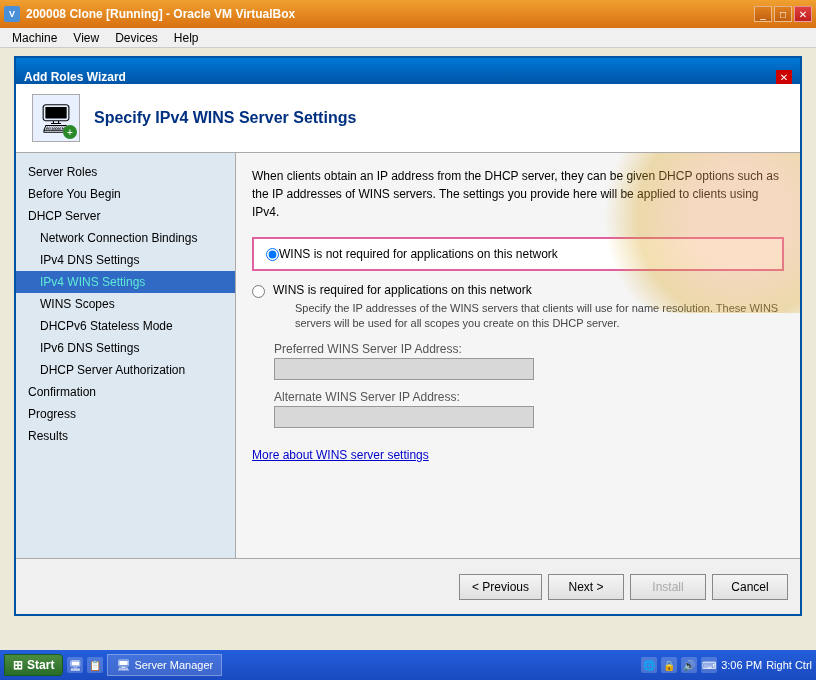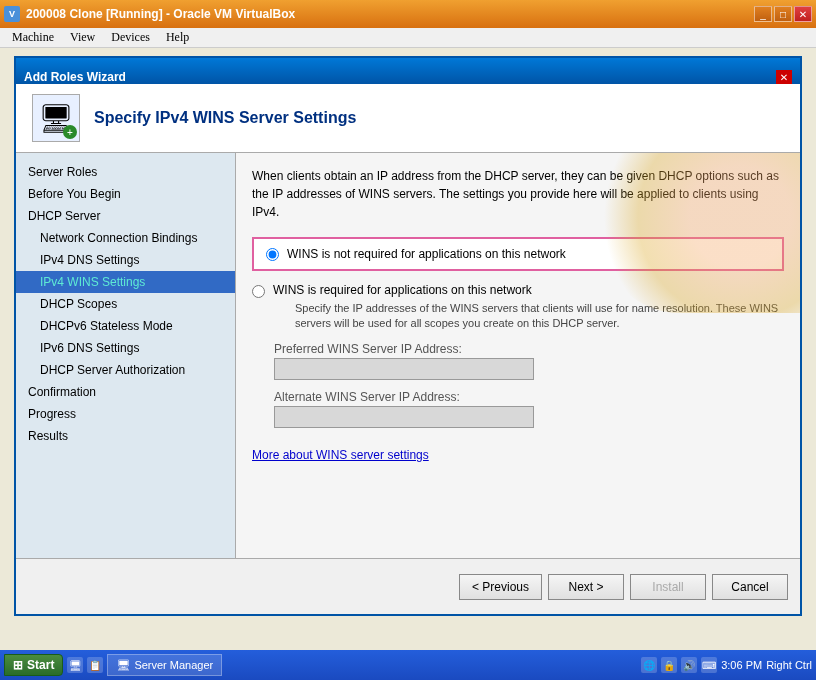--- a/index.html
+++ b/index.html
@@ -35,21 +35,20 @@
       background: #f0f0f0;
       display: flex;
       align-items: center;
       padding: 0 4px;
       border-bottom: 1px solid #ccc;
       font-size: 12px;
     }
     .menu-item {
       padding: 2px 8px;
       cursor: pointer;
-      font-family: Liberation Serif, serif;
     }
 
     
     .vbox-window {
       height: calc(680px - 28px - 20px - 30px);
       background: #ece9d8;
       position: relative;
       overflow: hidden;
     }
 
@@ -154,21 +153,20 @@
     }
 
     
     .radio-option-box {
       border: 2px solid #e060a0;
       background: white;
       padding: 8px 12px;
       margin-bottom: 12px;
       display: flex;
       align-items: center;
-      gap: 8px;
     }
     .radio-option {
       margin-bottom: 10px;
       display: flex;
       align-items: flex-start;
       gap: 8px;
     }
     .radio-option input[type="radio"] {
       margin-top: 2px; flex-shrink: 0;
     }
@@ -322,21 +320,21 @@
 
     <div class="dialog-body">
 
       <div class="sidebar">
         <div class="sidebar-item">Server Roles</div>
         <div class="sidebar-item">Before You Begin</div>
         <div class="sidebar-item">DHCP Server</div>
         <div class="sidebar-item sub">Network Connection Bindings</div>
         <div class="sidebar-item sub">IPv4 DNS Settings</div>
         <div class="sidebar-item sub active">IPv4 WINS Settings</div>
-        <div class="sidebar-item sub">DHCP Scopes</div>
+        <div class="sidebar-item sub">WINS Scopes</div>
         <div class="sidebar-item sub">DHCPv6 Stateless Mode</div>
         <div class="sidebar-item sub">IPv6 DNS Settings</div>
         <div class="sidebar-item sub">DHCP Server Authorization</div>
         <div class="sidebar-item">Confirmation</div>
         <div class="sidebar-item">Progress</div>
         <div class="sidebar-item">Results</div>
       </div>
 
       <div class="content-area">
         <div class="bear-watermark"></div>

